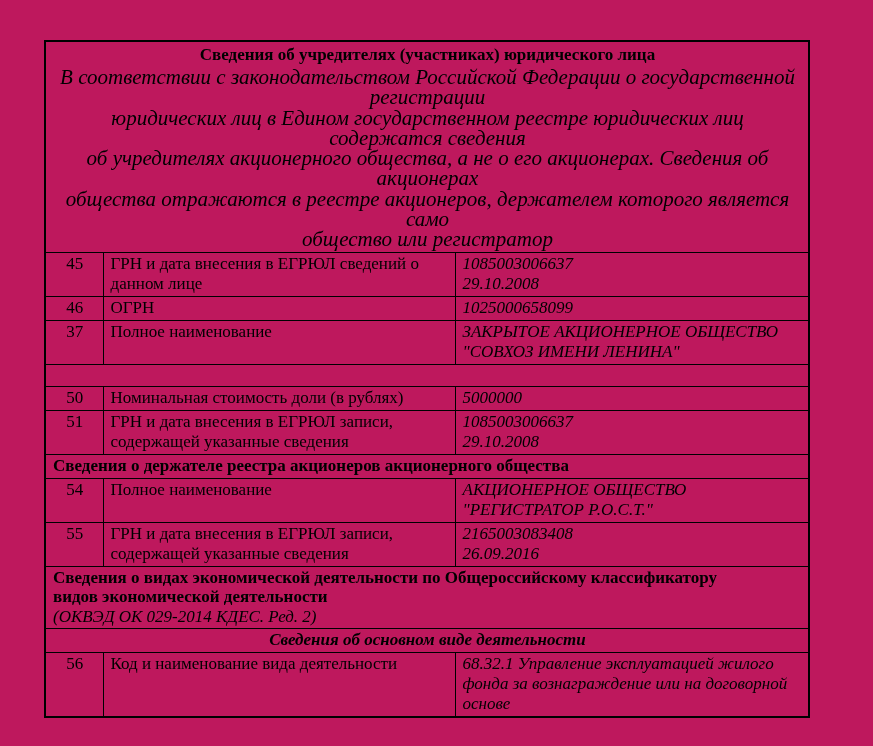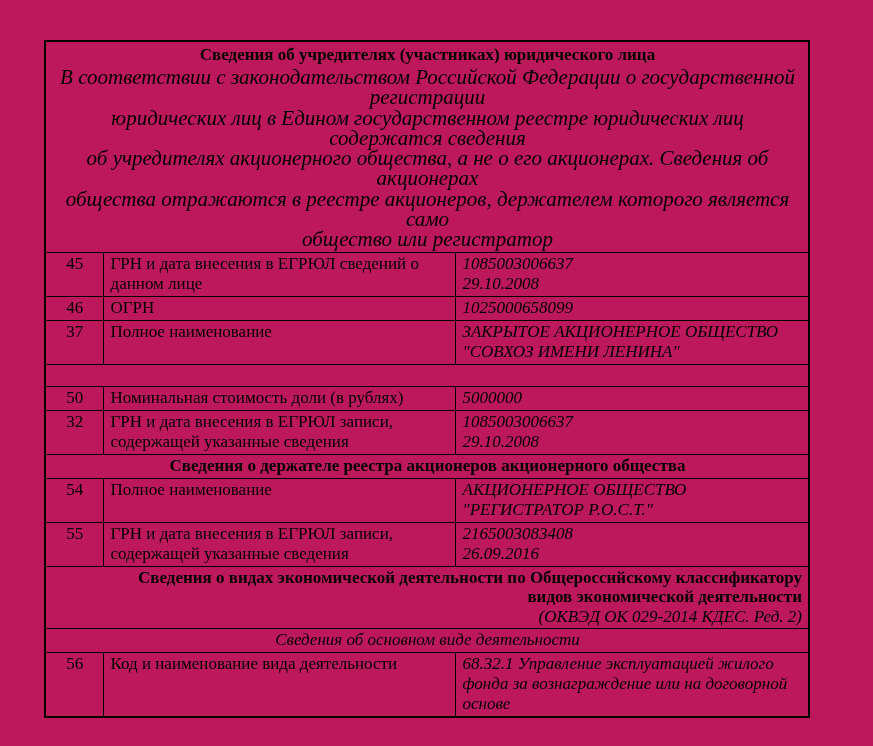--- a/index.html
+++ b/index.html
@@ -31,25 +31,25 @@
     word-wrap: break-word;
   }
   col.c-num   { width: 58px; }
   col.c-label { width: 352px; }
   col.c-value { width: 354px; }
   td.num   { text-align: center; padding: 1px 2px; }
   td.value { white-space: pre-line; font-style: italic; }
   td.head-cell { text-align: center; padding: 2px 4px 3px; }
   .title { font-weight: bold; font-size: 17px; line-height: 24px; }
   .note  { font-style: italic; font-size: 21px; line-height: 20.3px; white-space: pre-line; }
-  td.section { text-align: center; font-weight: bold; padding: 1px 4px; line-height: 21px; }
-  td.okved-cell { text-align: right; padding: 1px 4px; }
+  td.section { text-align: left; font-weight: bold; padding: 1px 4px; line-height: 21px; }
+  td.okved-cell { text-align: left; padding: 1px 4px; }
   .sec-title { font-weight: bold; line-height: 19.5px; white-space: pre-line; }
   .sec-sub   { font-style: italic; font-weight: normal; line-height: 19.5px; }
-  td.subsection { text-align: center; font-weight: normal; font-style: italic; line-height: 22px; padding: 1px 4px; }
+  td.subsection { text-align: center; font-weight: bold; font-style: italic; line-height: 22px; padding: 1px 4px; }
   tr.empty-row td   { height: 22px; padding: 0; }
 </style>
 </head>
 <body>
 
 <div class="page">
   <table class="doc">
     <colgroup>
       <col class="c-num">
       <col class="c-label">
@@ -87,21 +87,21 @@
       <tr class="empty-row">
         <td colspan="3"></td>
       </tr>
 
       <tr>
         <td class="num">50</td>
         <td class="label">Номинальная стоимость доли (в рублях)</td>
         <td class="value">5000000</td>
       </tr>
       <tr>
-        <td class="num">32</td>
+        <td class="num">51</td>
         <td class="label">ГРН и дата внесения в ЕГРЮЛ записи, содержащей указанные сведения</td>
         <td class="value">1085003006637
 29.10.2008</td>
       </tr>
 
       <tr>
         <td colspan="3" class="section">Сведения о держателе реестра акционеров акционерного общества</td>
       </tr>
 
       <tr>

